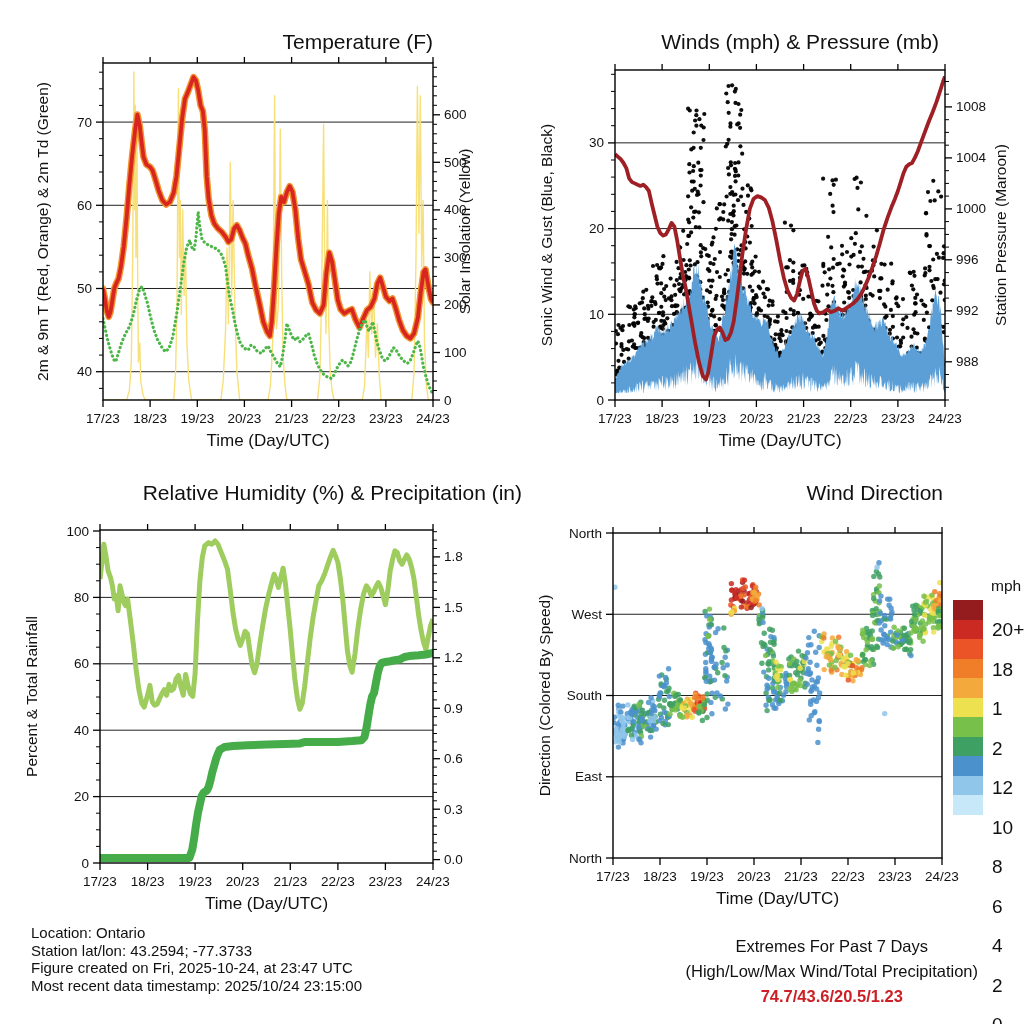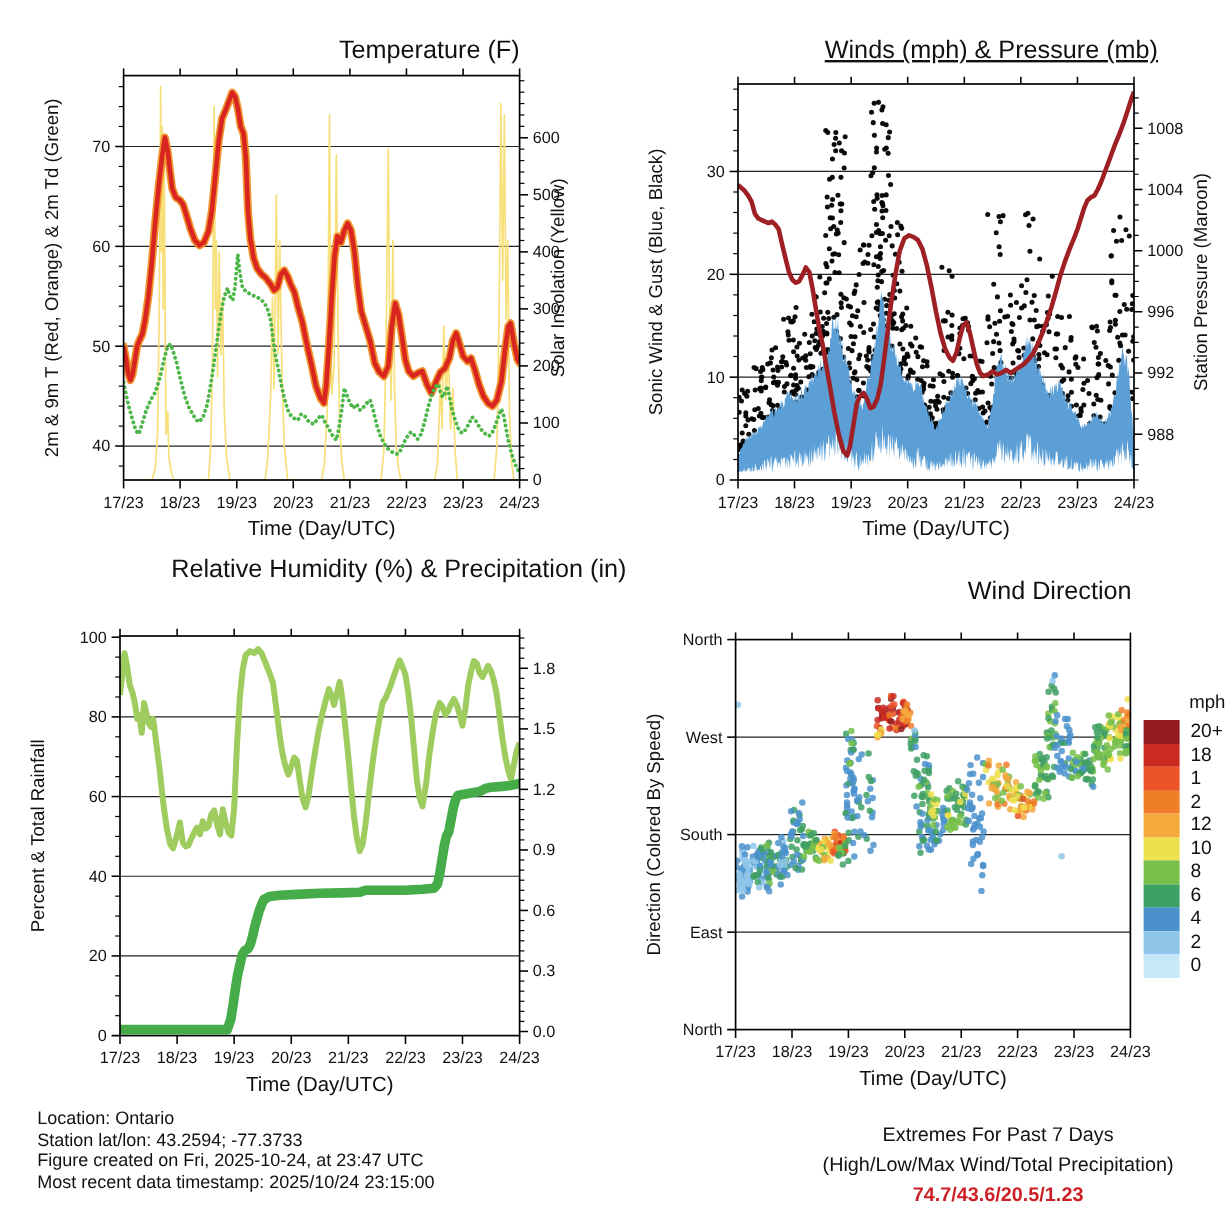--- a/index.html
+++ b/index.html
@@ -10,21 +10,21 @@
   #footer{position:absolute;left:31px;top:924px;font-size:15px;line-height:17.6px;color:#111;}
   #extremes{position:absolute;right:46px;top:934px;font-size:16.5px;line-height:25px;
             text-align:center;color:#111;}
   #extremes .vals{font-weight:bold;}
   #legend{position:absolute;left:953px;top:577px;}
   #legend .lg-title{font-size:15.5px;margin-left:38px;height:23px;}
   #legend .lg-body{display:flex;}
   #legend .lg-bar{width:30px;}
   #legend .lg-seg{width:30px;height:19.5px;}
   #legend .lg-labels{margin-left:9px;}
-  #legend .lg-lab{height:19.5px;font-size:16px;line-height:19.5px;}
+  #legend .lg-lab{height:19.5px;font-size:19px;line-height:19.5px;margin-top:20px;}
   svg text{font-family:"Liberation Sans",sans-serif;fill:#111;}
 </style>
 </head>
 <body>
 
 <div id="fig">
   <svg id="plots" width="1024" height="1024">
       <g>
         <clipPath id="cp0">
           <rect x="103" y="63" width="330" height="337"></rect>
@@ -2331,22 +2331,22 @@
         <text x="602" y="700" text-anchor="end" font-size="13.5">South</text>
         <line x1="613" x2="606" y1="614.3" y2="614.3" stroke="#000" stroke-width="1.3"></line>
         <text x="602" y="618.8" text-anchor="end" font-size="13.5">West</text>
         <line x1="613" x2="606" y1="533.0" y2="533.0" stroke="#000" stroke-width="1.3"></line>
         <text x="602" y="537.5" text-anchor="end" font-size="13.5">North</text>
         <text x="550" y="695.5" text-anchor="middle" font-size="15.5" transform="rotate(-90 550 695.5)">Direction (Colored By Speed)</text>
       </g>
     </svg>
 
   <div class="chart-title" style="left:103px;top:30px;width:330px;">Temperature (F)</div>
-  <div class="chart-title" style="left:635px;top:30px;width:330px;text-decoration:underline;">Winds (mph) &amp; Pressure (mb)</div>
-  <div class="chart-title" style="left:10px;top:463px;width:512px;">Relative Humidity (%) &amp; Precipitation (in)</div>
+  <div class="chart-title" style="left:609px;top:30px;width:330px;">Winds (mph) &amp; Pressure (mb)</div>
+  <div class="chart-title" style="left:10px;top:481px;width:512px;">Relative Humidity (%) &amp; Precipitation (in)</div>
   <div class="chart-title" style="left:613px;top:481px;width:330px;">Wind Direction</div>
 
   <div id="legend">
     <div class="lg-title">mph</div>
     <div class="lg-body">
       <div class="lg-bar">
           <div class="lg-seg" style="background: rgb(148, 27, 30);"></div>
           <div class="lg-seg" style="background: rgb(203, 42, 35);"></div>
           <div class="lg-seg" style="background: rgb(234, 84, 38);"></div>
           <div class="lg-seg" style="background: rgb(240, 125, 40);"></div>

